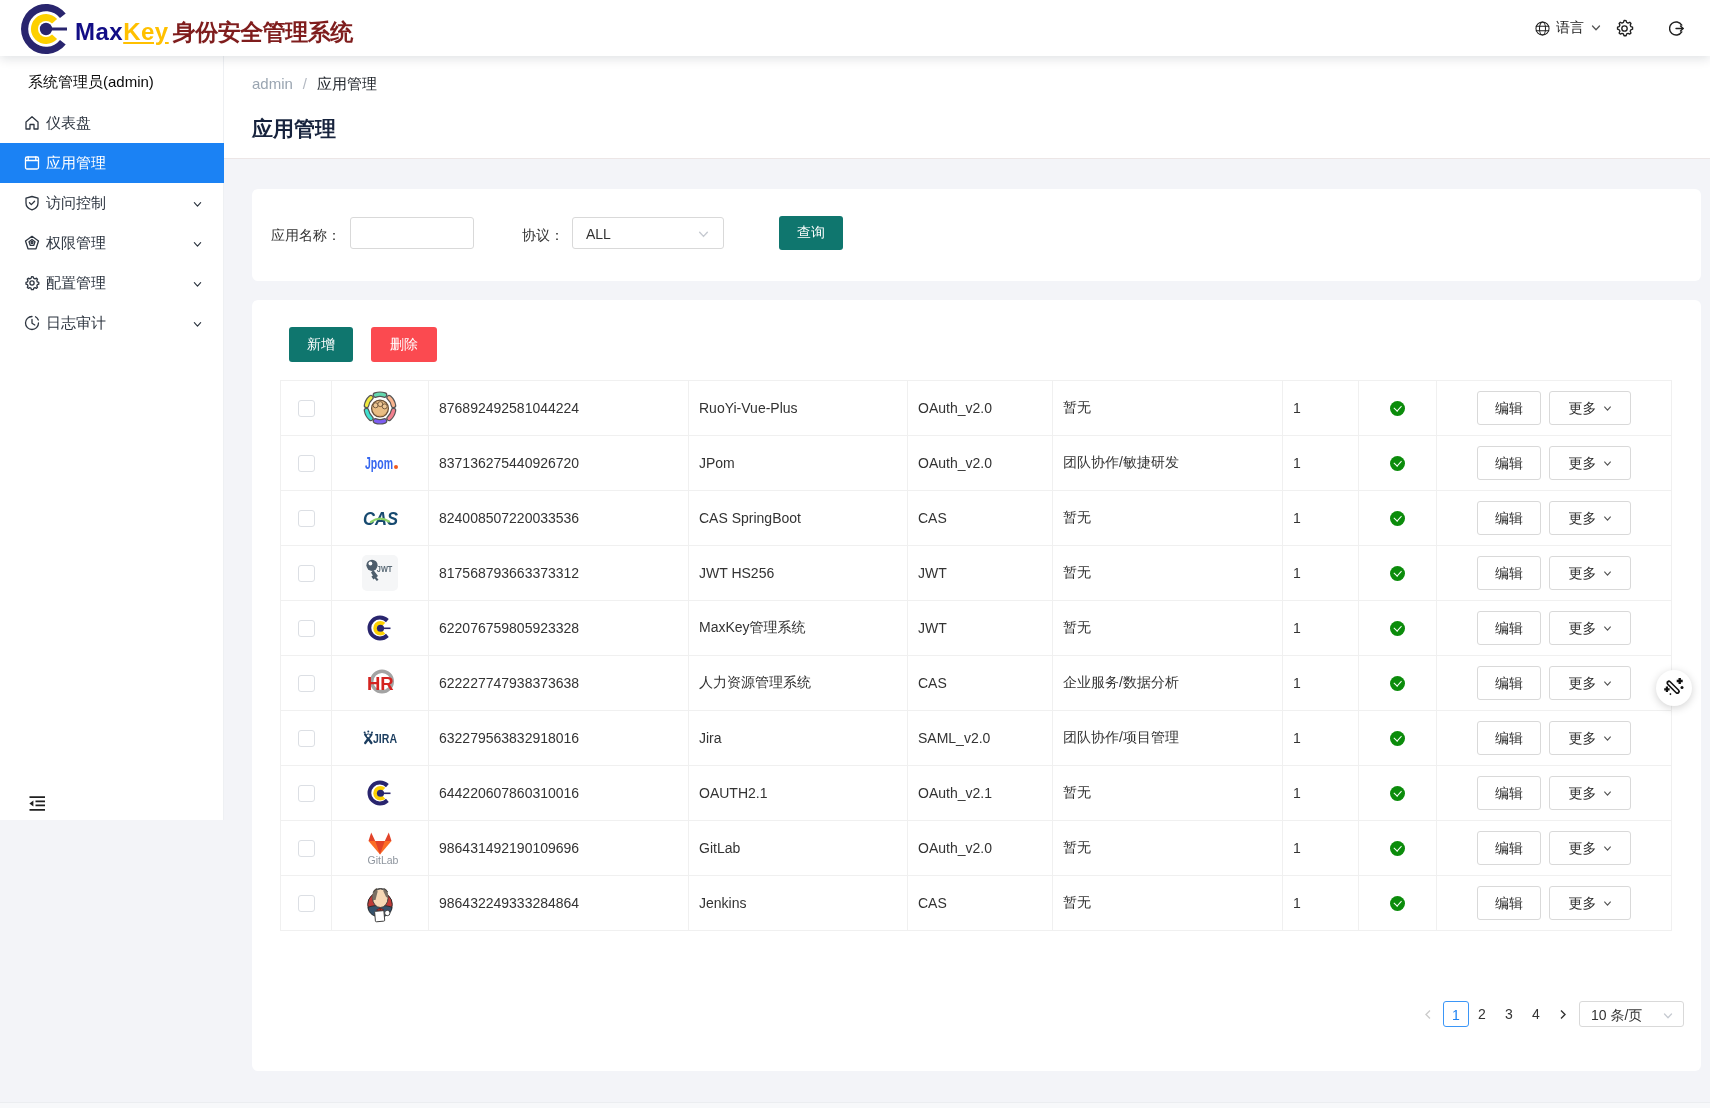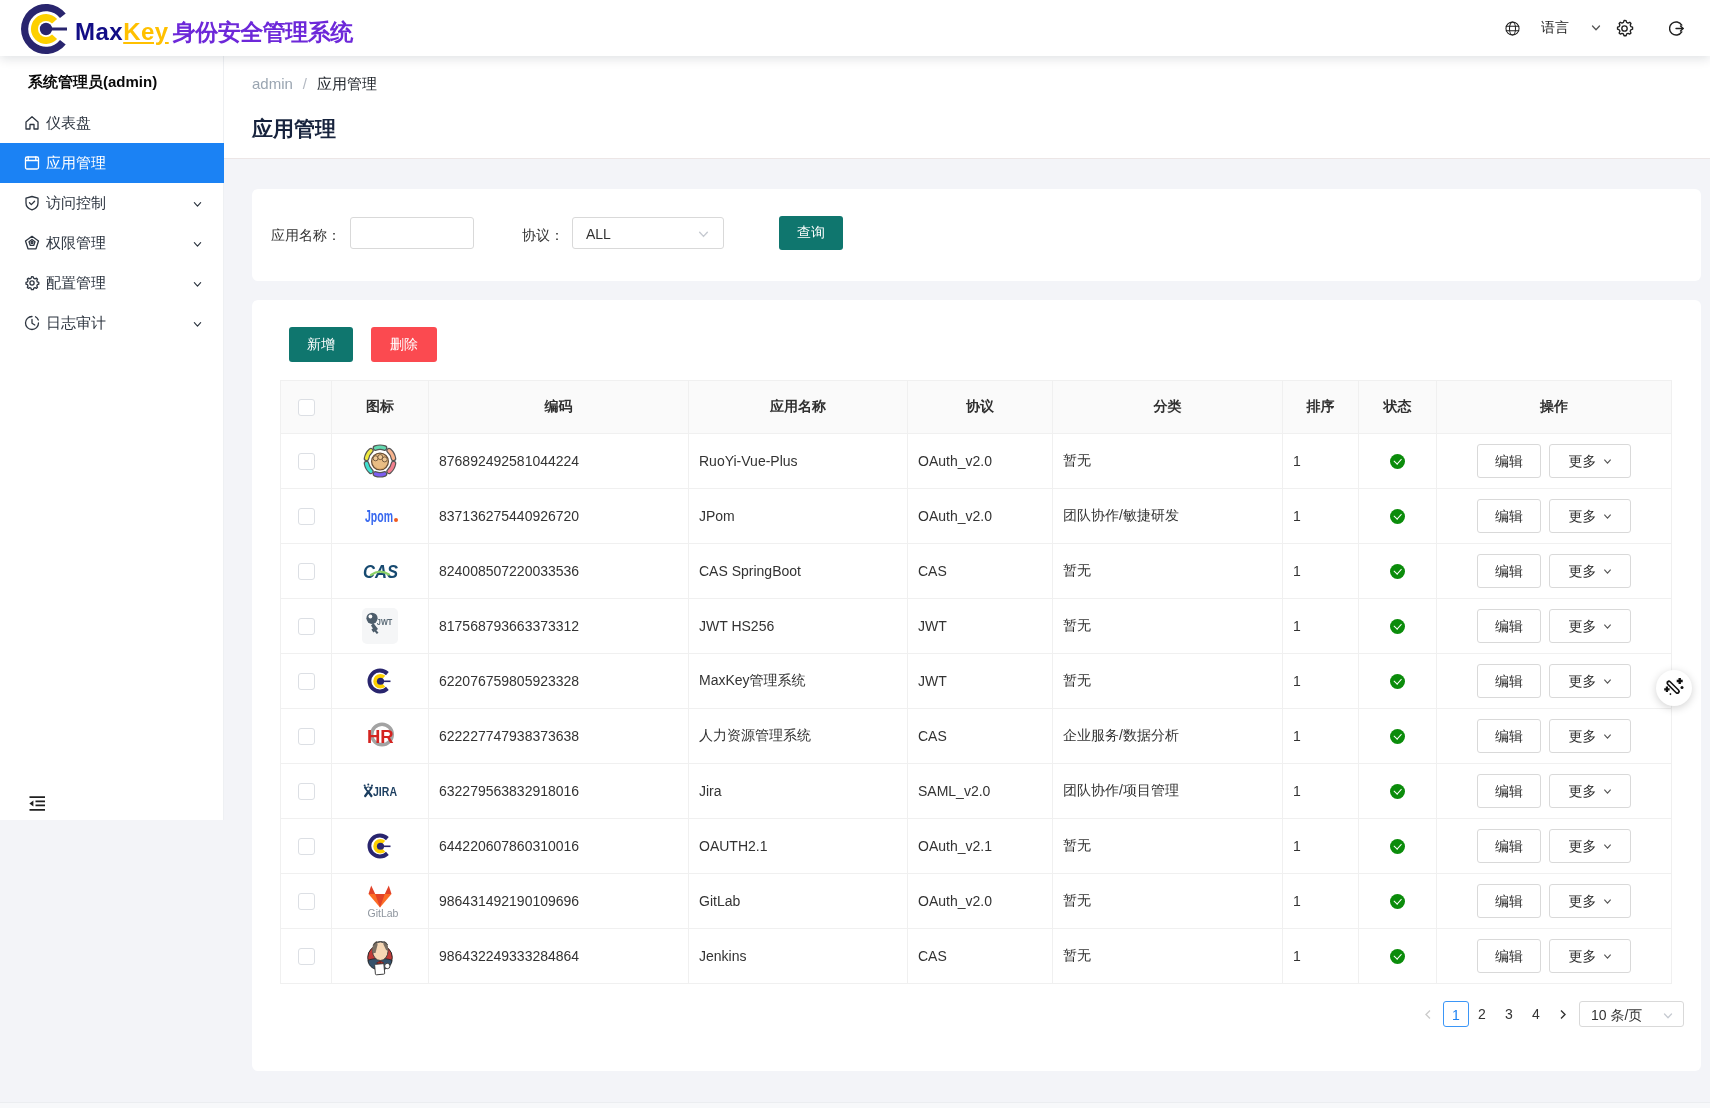--- a/index.html
+++ b/index.html
@@ -5,25 +5,25 @@
 <style>
 * { margin:0; padding:0; box-sizing:border-box; }
 html,body { width:1710px; height:1108px; overflow:hidden; }
 body { font-family:"Liberation Sans", sans-serif; background:#f3f4f8; position:relative; font-size:14px; color:#333; }
 
 .topbar { position:absolute; left:0; top:0; width:1710px; height:56px; background:#fff; z-index:20; box-shadow:0 3px 10px rgba(0,21,41,.12); }
 .logo-wrap { position:absolute; left:20px; top:2px; }
 .brand { position:absolute; left:75px; top:17px; font-size:24px; font-weight:bold; letter-spacing:.5px; }
 .brand .mx { color:#120d86; }
 .brand .ky { color:#ffc000;text-decoration:underline; }
-.brand .sys { color:#6d28d9; font-size:23px; margin-left:4px; letter-spacing:-0.5px; }
+.brand .sys { color:#7f1d1d; font-size:23px; margin-left:4px; letter-spacing:-0.5px; }
 .tr-item { position:absolute; top:0; height:56px; display:flex; align-items:center; color:#222; }
 
 .sidebar { position:absolute; left:0; top:56px; width:224px; height:764px; background:#fff; border-right:1px solid #eef0f3; z-index:10; }
-.side-user { position:absolute; left:28px; top:17px; font-size:15px; font-weight:bold; color:#0a0a0a; }
+.side-user { position:absolute; left:28px; top:17px; font-size:15px; font-weight:normal; color:#0a0a0a; }
 .menu { position:absolute; left:0; top:47px; width:224px; }
 .menu-item { position:relative; height:40px; line-height:40px; color:#2d3540; font-size:15px; }
 .menu-item .mi-ico { position:absolute; left:24px; top:12px; width:16px; height:16px; }
 .menu-item .mi-txt { position:absolute; left:46px; top:0; }
 .menu-item .mi-arrow { position:absolute; right:22px; top:17px; width:9px; height:9px; }
 .menu-item.active { background:#1b82f4; color:#fff; }
 .fold-ico { position:absolute; left:29px; top:740px; width:17px; height:16px; }
 
 .bc-band { position:absolute; left:224px; top:56px; width:1486px; height:103px; background:#fff; border-bottom:1px solid #ece6e6; }
 .bcrumb { position:absolute; left:252px; top:75px; font-size:15px; }
@@ -65,21 +65,21 @@
   <div class="logo-wrap">
     <svg width="52" height="54" viewBox="0 0 52 54">
       <path d="M45.7 42.4 A25 25 0 1 1 45.7 11.6 L40.0 16.0 A17.8 17.8 0 1 0 40.0 38.0 Z" fill="#29256e"></path>
       <path d="M37.1 37.0 A15 15 0 1 1 37.1 17.0 L26 27 Z" fill="#fdd000"></path>
       <circle cx="26" cy="27" r="8" fill="#fff"></circle>
       <circle cx="26" cy="27" r="6.2" fill="#29256e"></circle>
       <rect x="26" y="25.5" width="21" height="3" fill="#29256e"></rect>
     </svg>
   </div>
   <div class="brand"><span class="mx">Max</span><span class="ky">Key</span><span class="sys">身份安全管理系统</span></div>
-  <div class="tr-item" style="right:109px;gap:15px;">
+  <div class="tr-item" style="right:109px;">
     <svg width="15" height="15" viewBox="0 0 16 16" class="sline" style="stroke:#1f1f1f;stroke-width:1.1;">
       <circle cx="8" cy="8" r="7"></circle>
       <ellipse cx="8" cy="8" rx="3.2" ry="7"></ellipse>
       <path d="M1.3 5.5 H14.7 M1.3 10.5 H14.7"></path>
     </svg>
     <span style="margin-left:6px;font-size:14px;">语言</span>
     <svg width="10" height="10" viewBox="0 0 10 10" class="sline" style="margin-left:7px;stroke:#555;">
         <path d="M1.5 3 L5 6.7 L8.5 3"></path>
       </svg>
   </div>
@@ -185,31 +185,20 @@
         <col style="width:97px">
         <col style="width:260px">
         <col style="width:219px">
         <col style="width:145px">
         <col style="width:230px">
         <col style="width:76px">
         <col style="width:78px">
         <col style="width:235px">
     </colgroup>
     <tbody>
-        <tr>
-      <th><span class="cbx"></span></th>
-          <th>图标</th>
-          <th>编码</th>
-          <th>应用名称</th>
-          <th>协议</th>
-          <th>分类</th>
-          <th>排序</th>
-          <th>状态</th>
-          <th>操作</th>
-    </tr>
     <tr>
       <td class="c"><span class="cbx"></span></td>
       <td class="c"><svg class="ic40" viewBox="0 0 40 40">
               <path d="M15.5 7.0 A13.8 13.8 0 0 1 24.5 7.0" stroke="#555" stroke-width="5.6" fill="none" stroke-linecap="round"></path>
               <path d="M15.5 7.0 A13.8 13.8 0 0 1 24.5 7.0" stroke="#63d7ae" stroke-width="3.2" fill="none" stroke-linecap="round"></path>
               <path d="M29.1 9.6 A13.8 13.8 0 0 1 33.5 17.4" stroke="#555" stroke-width="5.6" fill="none" stroke-linecap="round"></path>
               <path d="M29.1 9.6 A13.8 13.8 0 0 1 33.5 17.4" stroke="#f8b48e" stroke-width="3.2" fill="none" stroke-linecap="round"></path>
               <path d="M33.5 22.6 A13.8 13.8 0 0 1 29.1 30.4" stroke="#555" stroke-width="5.6" fill="none" stroke-linecap="round"></path>
               <path d="M33.5 22.6 A13.8 13.8 0 0 1 29.1 30.4" stroke="#f2808f" stroke-width="3.2" fill="none" stroke-linecap="round"></path>
               <path d="M24.5 33.0 A13.8 13.8 0 0 1 15.5 33.0" stroke="#555" stroke-width="5.6" fill="none" stroke-linecap="round"></path>

